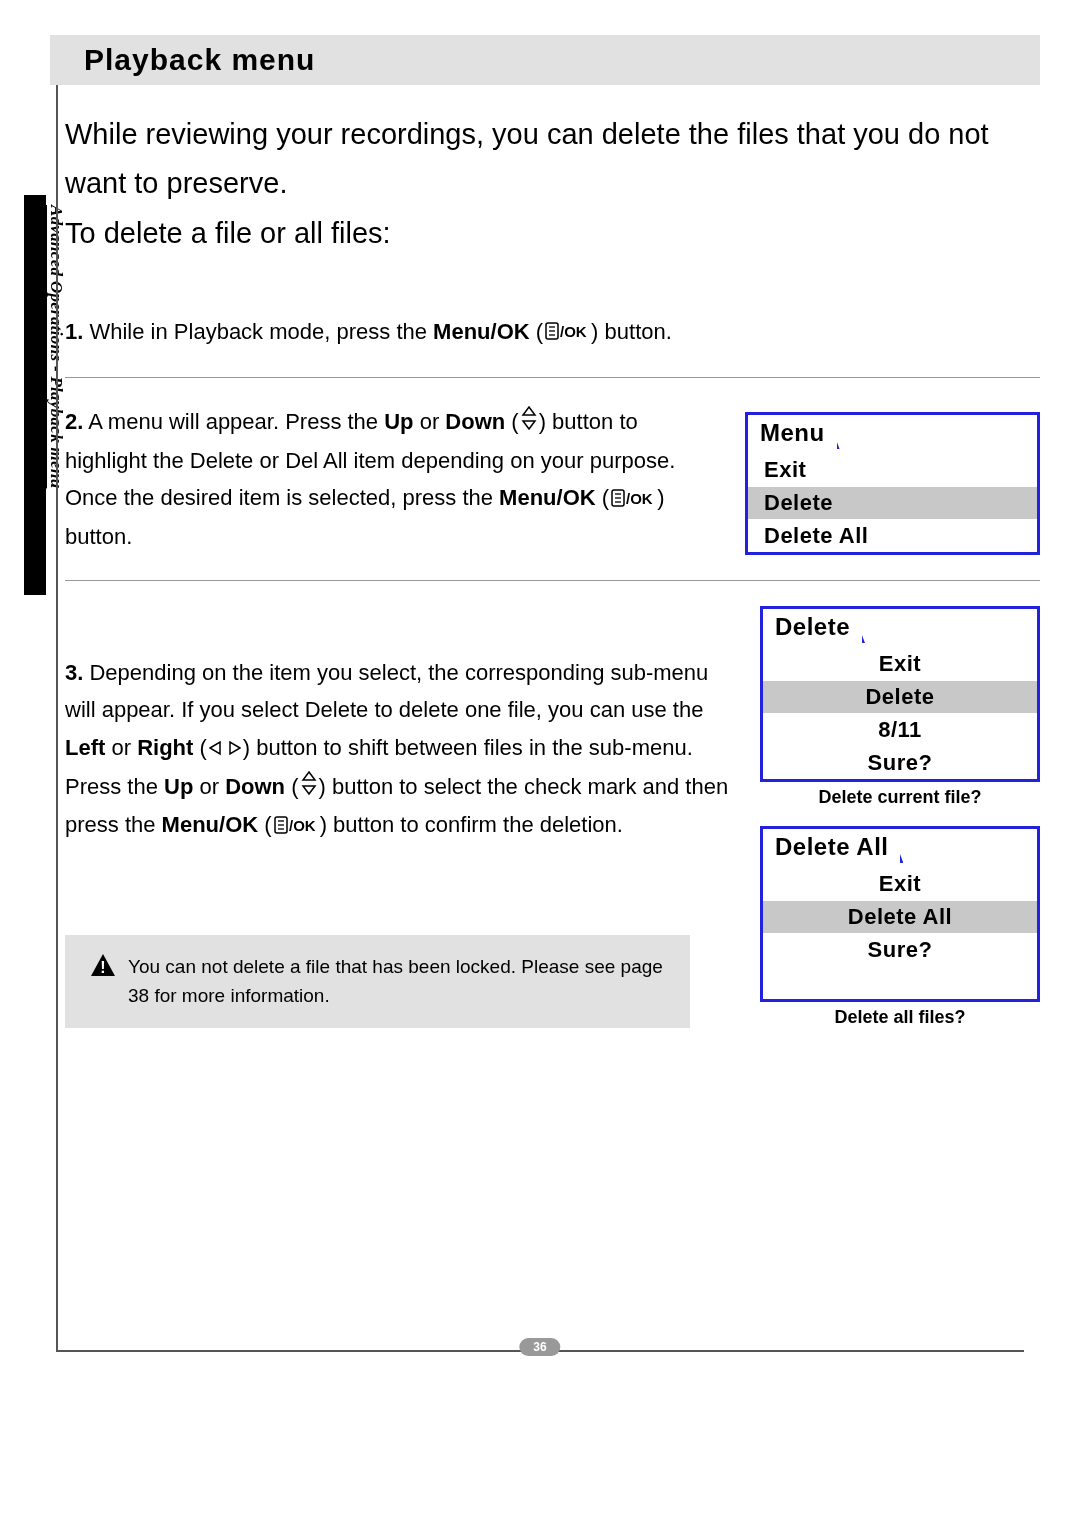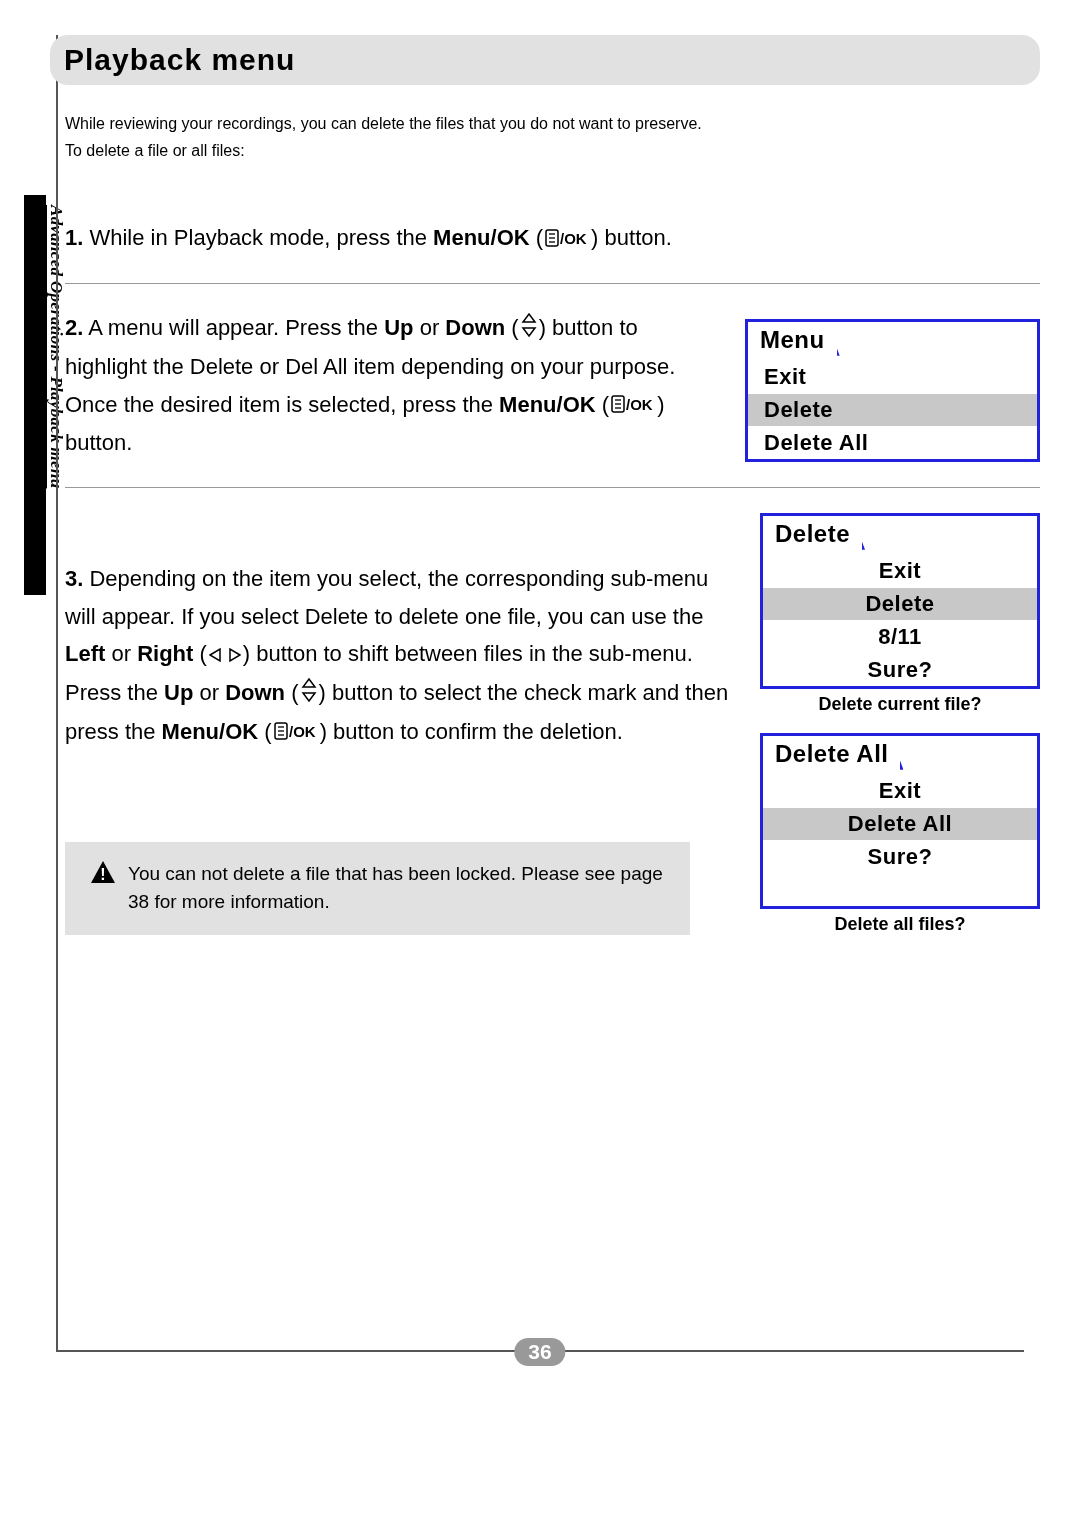--- a/index.html
+++ b/index.html
@@ -13,42 +13,41 @@
     position: relative;
   }
   .page {
     position: absolute;
     left: 50px;
     top: 35px;
     width: 990px;
   }
   .header-bar {
     background: #e1e1e1;
-    padding: 8px 14px;
+    padding: 8px 34px;
     margin-bottom: 25px;
-    border-radius: 18px;
   }
   .header-bar h1 {
     margin: 0;
     font-size: 30px;
     font-weight: bold;
     letter-spacing: 1px;
     color: #000;
   }
   .section-title {
     margin-left: 30px;
     font-size: 24px;
     font-weight: bold;
     text-decoration: underline;
     margin-bottom: 25px;
     letter-spacing: 0.5px;
   }
   .intro {
     margin-left: 15px;
-    font-size: 16px;
+    font-size: 29px;
     line-height: 1.7;
     color: #000;
     margin-bottom: 30px;
   }
   .steps {
     margin-left: 15px;
   }
   .step {
     display: flex;
     align-items: flex-end;
@@ -168,21 +167,21 @@
   }
   .page-num {
     position: absolute;
     left: 50%;
     top: 1338px;
     transform: translateX(-50%);
     background: #999;
     color: #fff;
     border-radius: 14px;
     padding: 2px 14px;
-    font-size: 21px;
+    font-size: 12px;
     font-weight: bold;
   }
   .step-right-col {
     flex: 0 0 280px;
     display: flex;
     flex-direction: column;
     gap: 18px;
   }
 </style>
 </head>

